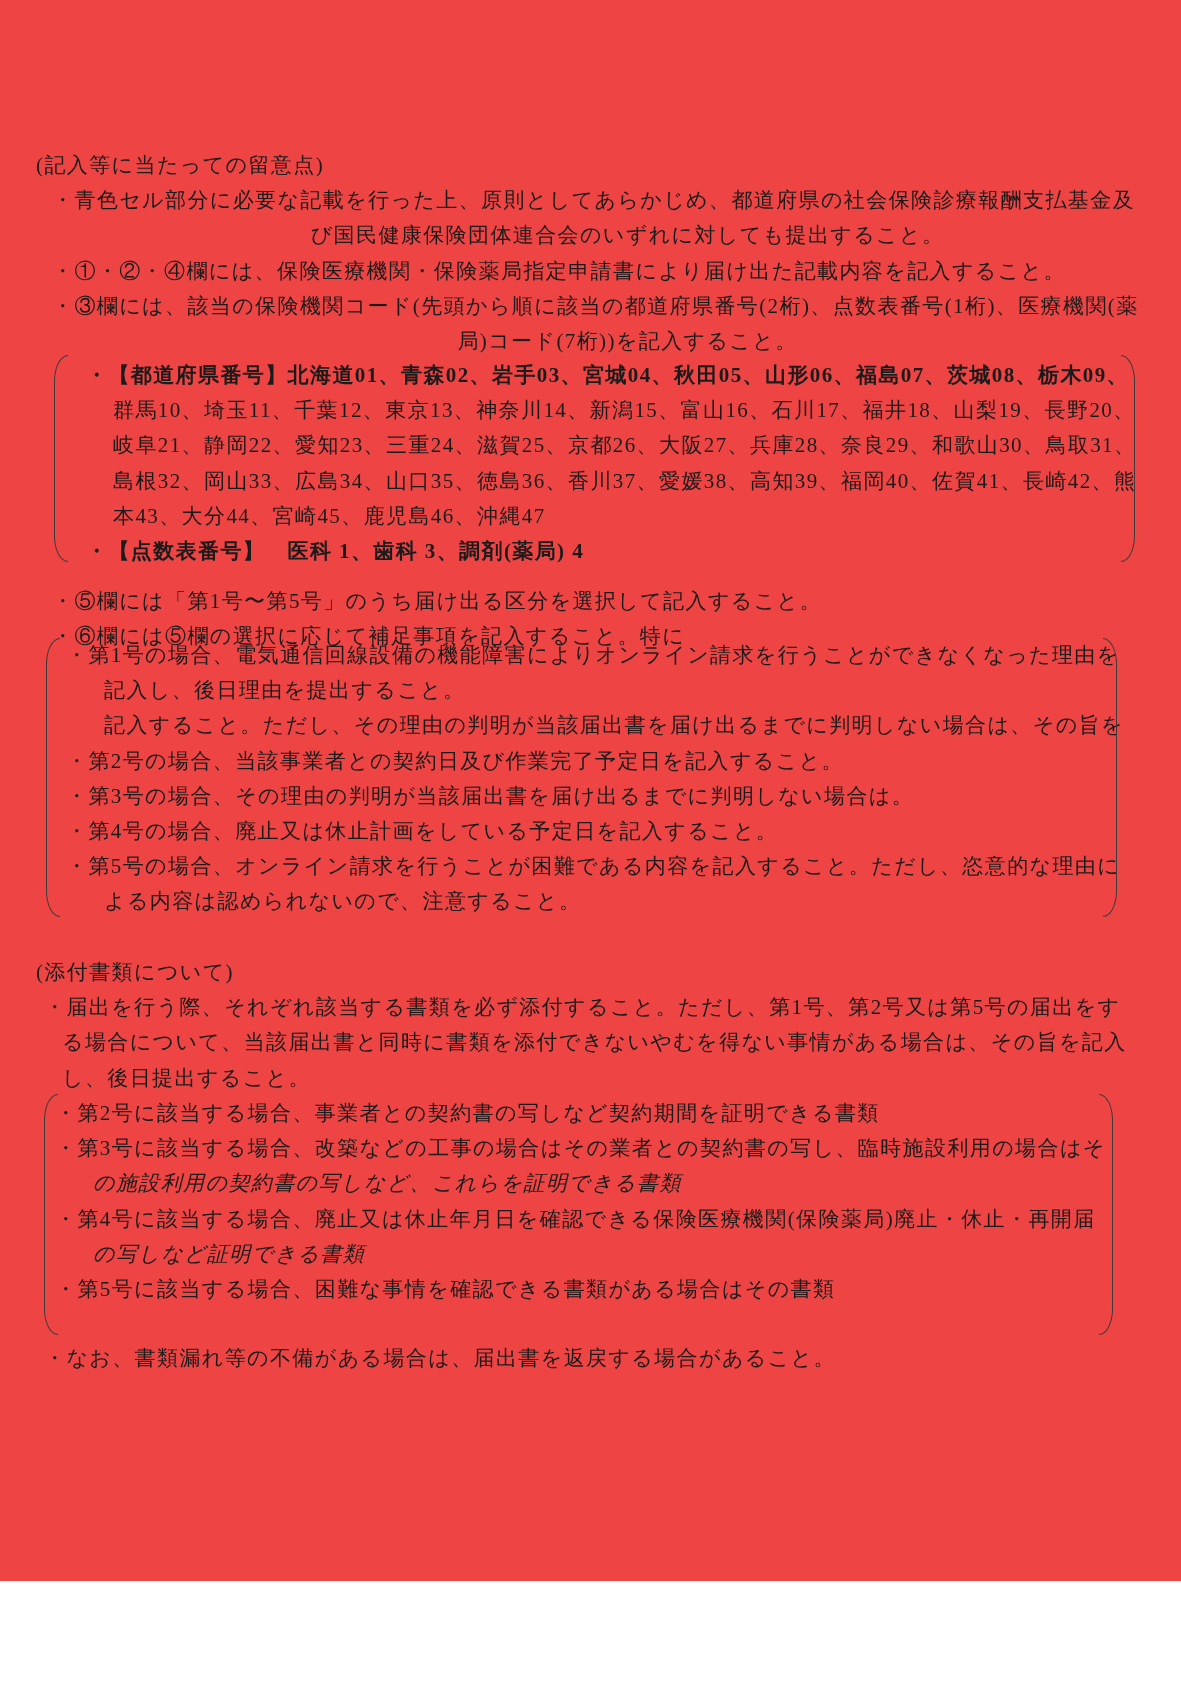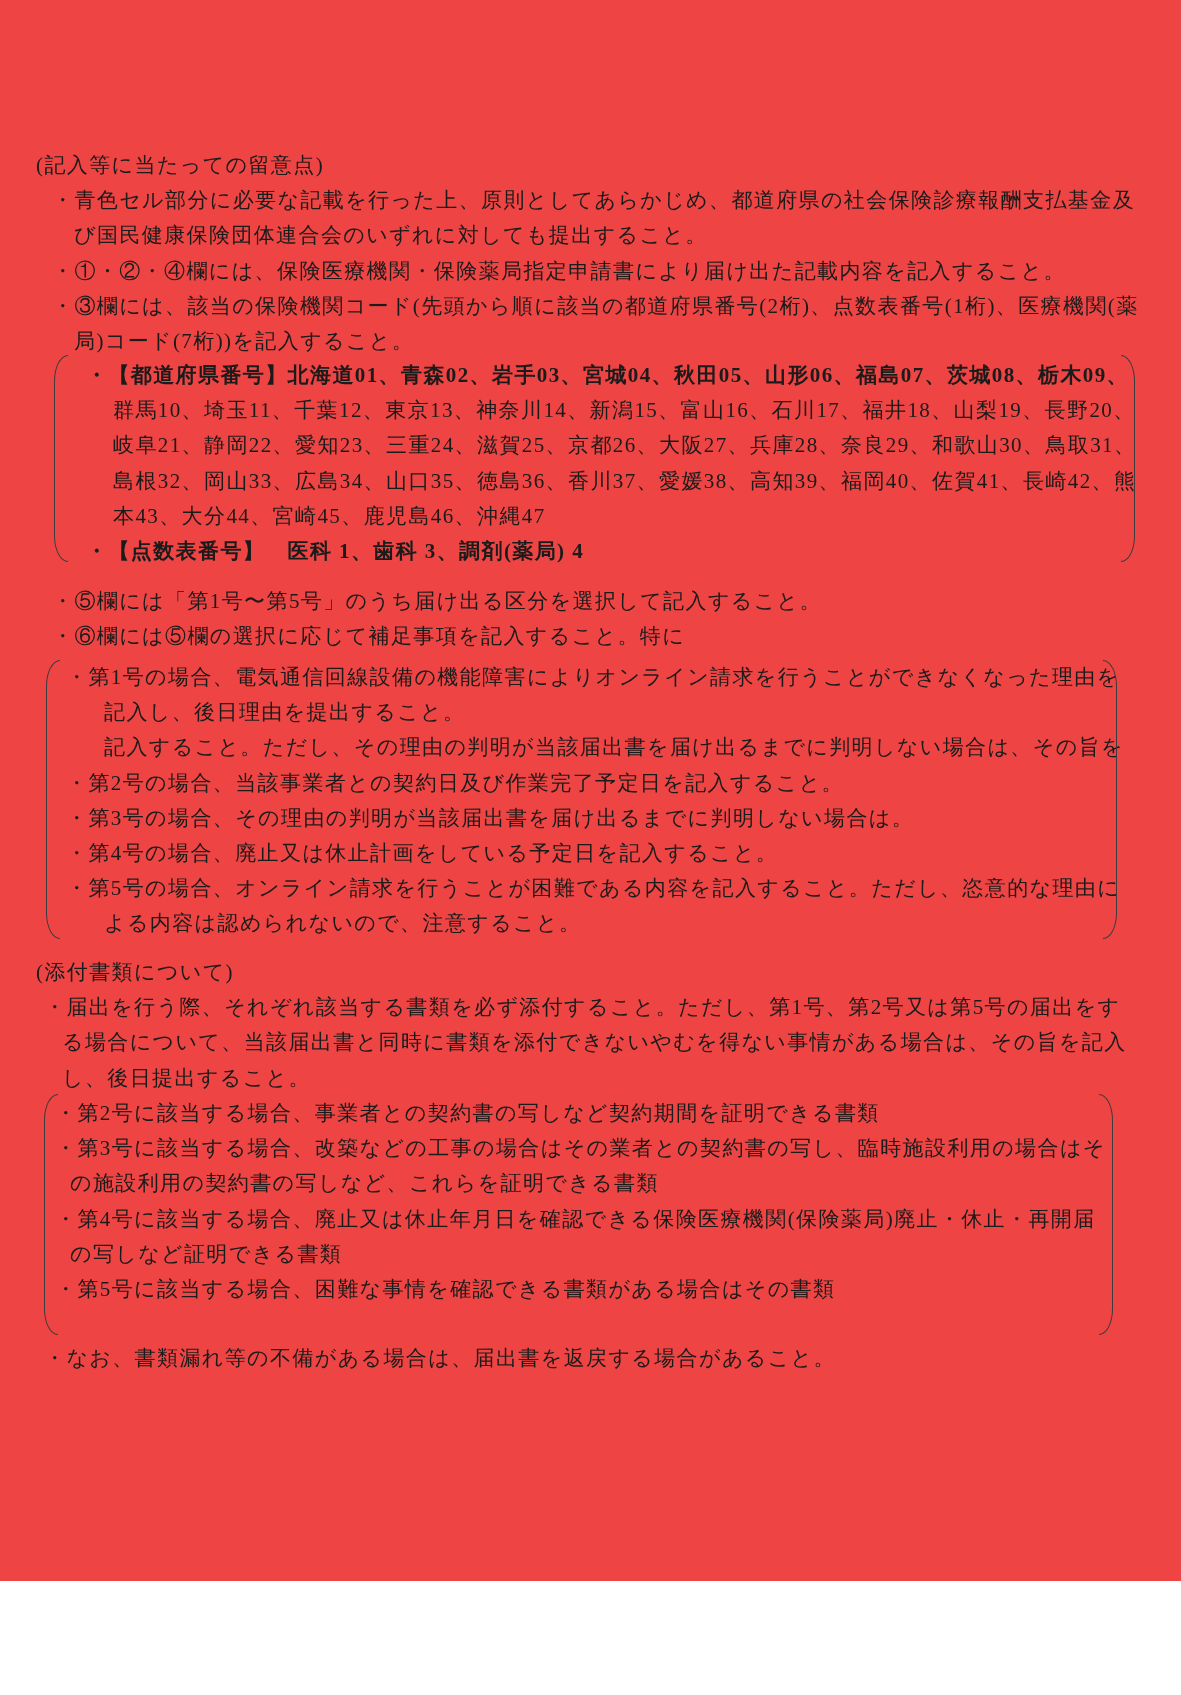--- a/index.html
+++ b/index.html
@@ -12,42 +12,42 @@
     font-family:"Liberation Serif","DejaVu Serif",serif;
     color:#1b1b1b;
     font-size:21px;
     letter-spacing:1.4px;
   }
   .grp{position:absolute;left:0;width:1181px;}
   .ln{height:35.2px;line-height:35.2px;white-space:pre;}
   
   .h  {padding-left:36px;}
   .b1 {padding-left:52px;font-family:Liberation Serif, serif;}
-  .c1 {padding-left:74px;}
+  .c1 {padding-left:74px;text-align:center;}
   .b2 {padding-left:44px;}
   .c2 {padding-left:62px;}
   .bb1{padding-left:86px;font-weight:bold;}
   .bc1{padding-left:65px;margin-left:48px;}
   .bb2{padding-left:66px;}
   .bc2{padding-left:104px;}
   .bb3{padding-left:55px;}
-  .bc3{padding-left:70px;}
+  .bc3{padding-left:93px;font-style:italic;}
   
   .brk{position:absolute;width:14px;box-sizing:border-box;}
   .brk-l{border:1px solid #3c3c3c;border-right:none;
          border-radius:14px 0 0 14px / 26px 0 0 26px;}
   .brk-r{border:1px solid #3c3c3c;border-left:none;
          border-radius:0 14px 14px 0 / 0 26px 26px 0;}
   #g1{top:148px;}
   #box1{top:358px;}
   #box1 .brk{top:-3px;height:207px;}
   #box1 .brk-l{left:54px;}
   #box1 .brk-r{right:46px;}
   #g2{top:584px;}
-  #box2{top:660px;}
+  #box2{top:638px;}
   #box2 .brk{top:0px;height:279px;}
   #box2 .brk-l{left:46px;}
   #box2 .brk-r{right:64px;}
   #g3{top:955px;}
   #box3{top:1096px;}
   #box3 .brk{top:-2px;height:241px;}
   #box3 .brk-l{left:44px;}
   #box3 .brk-r{right:68px;}
   #g4{top:1341px;}
 </style>

